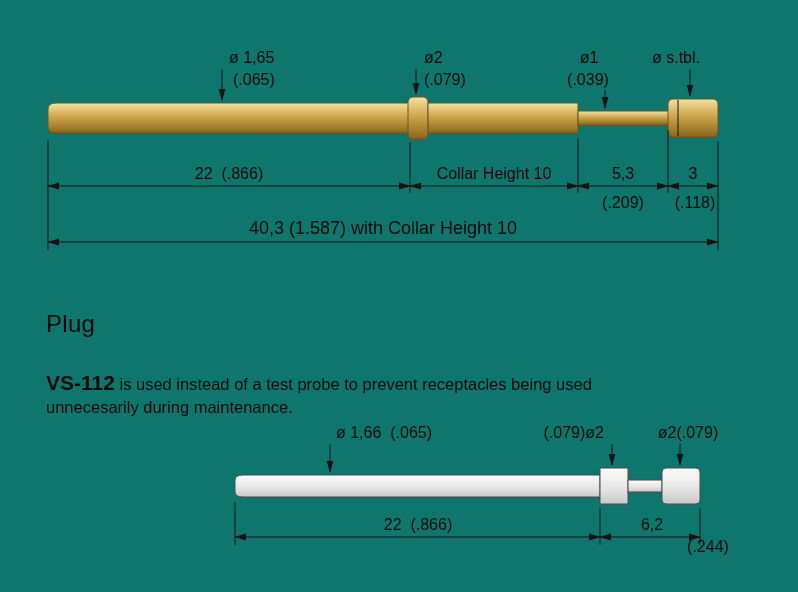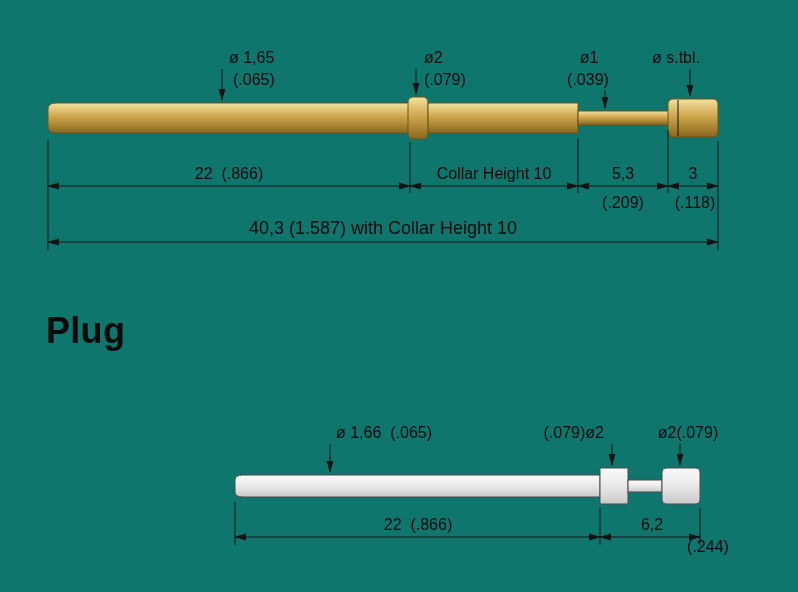--- a/index.html
+++ b/index.html
@@ -10,21 +10,21 @@
   .stage{position:relative;width:798px;height:592px;background:#0f766e;overflow:hidden;}
   .stage > svg{position:absolute;left:0;top:0;}
   svg text{font-family:"Liberation Sans",sans-serif;font-size:16px;fill:#0a0a0a;}
   svg text.mid{text-anchor:middle;}
   svg text.end{text-anchor:end;}
   svg text.big{font-size:18px;}
   .dim{stroke:#141414;stroke-width:1;fill:none;}
   .ext{stroke:#141414;stroke-width:1;fill:none;}
   .part-gold{fill:url(#gold);stroke:#6e5418;stroke-width:1;}
   .part-gray{fill:url(#gray);stroke:#4a4a4a;stroke-width:1;}
-  .heading{position:absolute;left:46px;top:310px;font-size:36px;font-weight:700;letter-spacing:.3px;}
+  .heading{position:absolute;left:46px;top:310px;font-size:24px;font-weight:400;letter-spacing:.3px;}
   .desc{position:absolute;left:46px;top:354px;font-size:16.5px;line-height:23px;width:660px;}
   .model{font-weight:700;font-size:21px;}
 </style>
 </head>
 <body>
 
 <div class="stage">
 
   <svg width="798" height="592" viewBox="0 0 798 592">
     <defs>
@@ -118,14 +118,18 @@
       <line class="dim" marker-start="url(#arr)" marker-end="url(#arr)" x1="235" y1="537" x2="600" y2="537"></line>
       <text x="418" y="530" class="mid">22&nbsp;&nbsp;(.866)</text>
 
       <line class="dim" marker-start="url(#arr)" marker-end="url(#arr)" x1="600" y1="537" x2="700" y2="537"></line>
       <text x="652" y="530" class="mid">6,2</text>
       <text x="708" y="552" class="mid">(.244)</text>
     </g>
   </svg>
 
   <div class="heading">Plug</div>
+  <p class="desc">
+    <span class="model">VS-112</span><span> is used instead of a test probe to prevent receptacles being used</span><br>
+    <span>unnecesarily during maintenance.</span>
+  </p>
 
 </div>
 
 </body></html>

